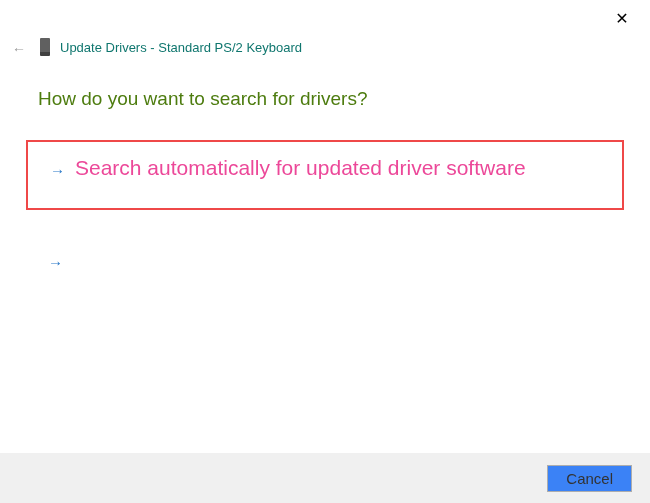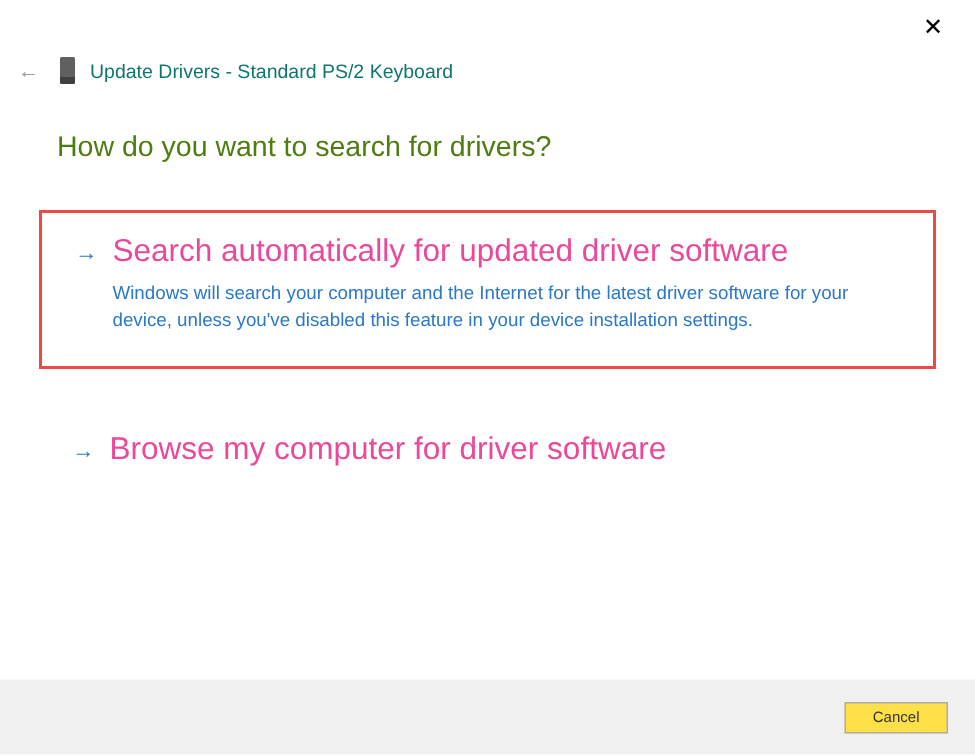--- a/index.html
+++ b/index.html
@@ -102,24 +102,24 @@
       left: 0;
       right: 0;
       height: 50px;
       background: #f0f0f0;
       display: flex;
       align-items: center;
       justify-content: flex-end;
       padding-right: 18px;
     }
     .cancel-btn {
-      background: #fde047;
+      background: #3b82f6;
       border: 1px solid #adadad;
       color: #333;
-      font-size: 10px;
+      font-size: 15px;
       padding: 4px 18px;
       font-family: inherit;
       cursor: pointer;
     }
   </style>
 </head>
 <body>
 
 <div class="titlebar">
   <div class="close-btn">
@@ -135,27 +135,25 @@
 
 <h1 class="main-heading">How do you want to search for drivers?</h1>
 
 <div class="options-area">
 
   <div class="option-card highlighted">
     <div class="option-title-row">
       <span class="option-arrow">→</span>
       <span class="option-title">Search automatically for updated driver software</span>
     </div>
-    <div class="option-desc">Windows will search your computer and the Internet for the latest driver software for your device, unless you've disabled this feature in your device installation settings.</div>
   </div>
 
   <div class="option-card">
     <div class="option-title-row">
       <span class="option-arrow">→</span>
-      <span class="option-title">Browse my computer for driver software</span>
     </div>
   </div>
 
 </div>
 
 <div class="footer">
   <button class="cancel-btn">Cancel</button>
 </div>
 
 </body></html>

